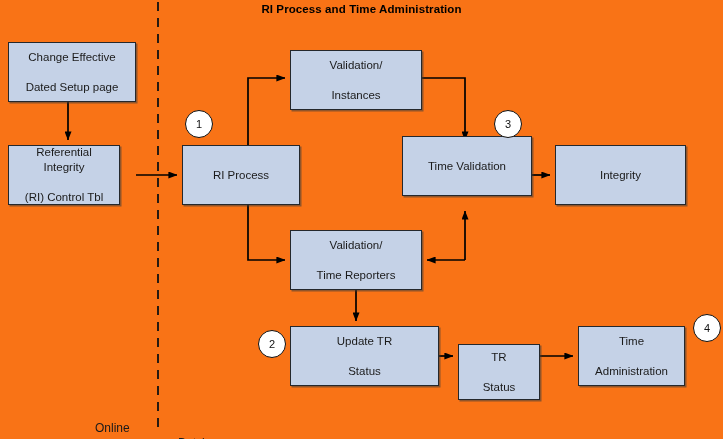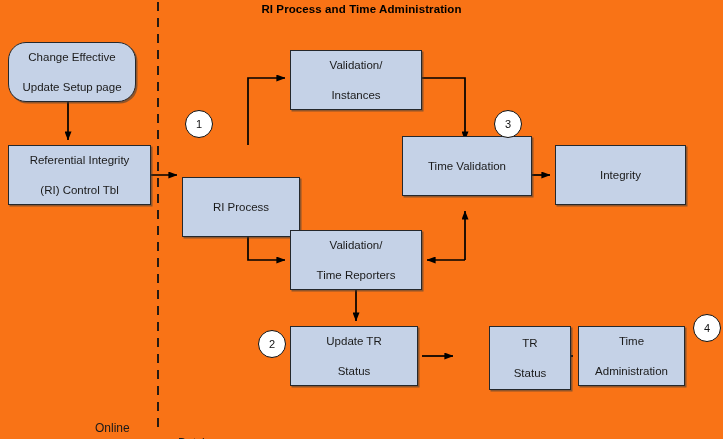--- a/index.html
+++ b/index.html
@@ -104,31 +104,31 @@
 
     <path d="M 465 260 L 427 260" stroke="#000000" stroke-width="1.7" fill="none" marker-end="url(#arrowhead)"></path>
 
     <path d="M 356 290 L 356 321" stroke="#000000" stroke-width="1.7" fill="none" marker-end="url(#arrowhead)"></path>
 
     <path d="M 422 356 L 453 356" stroke="#000000" stroke-width="1.7" fill="none" marker-end="url(#arrowhead)"></path>
 
     <path d="M 540 356 L 573 356" stroke="#000000" stroke-width="1.7" fill="none" marker-end="url(#arrowhead)"></path>
   </svg>
 
-  <div class="node" style="left:8px; top:42px; width:128px; height:60px;border-radius:18px;">
+  <div class="node" style="left:8px; top:42px; width:128px; height:60px;">
     <span><span>Change Effective</span><br>
-          <span>Update Setup page</span></span>
+          <span>Dated Setup page</span></span>
   </div>
 
-  <div class="node" style="left:8px; top:145px; width:143px; height:60px;">
+  <div class="node" style="left:8px; top:145px; width:112px; height:60px;">
     <span><span>Referential Integrity</span><br>
           <span>(RI) Control Tbl</span></span>
   </div>
 
-  <div class="node" style="left:182px; top:145px; width:118px; height:60px;margin-top:32px;">
+  <div class="node" style="left:182px; top:145px; width:118px; height:60px;">
     <span>
         <span>RI Process</span>
       </span>
   </div>
 
   <div class="node" style="left:290px; top:50px; width:132px; height:60px;">
     <span><span>Validation/</span><br>
           <span>Instances</span></span>
   </div>
 
@@ -142,26 +142,26 @@
         <span>Time Validation</span>
       </span>
   </div>
 
   <div class="node" style="left:555px; top:145px; width:131px; height:60px;">
     <span>
         <span>Integrity</span>
       </span>
   </div>
 
-  <div class="node" style="left:290px; top:326px; width:128px; height:60px;">
+  <div class="node" style="left:290px; top:326px; width:149px; height:60px;">
     <span><span>Update TR</span><br>
           <span>Status</span></span>
   </div>
 
-  <div class="node" style="left:458px; top:326px; width:82px; height:64px;margin-left:31px;">
+  <div class="node" style="left:458px; top:344px; width:82px; height:56px;">
     <span><span>TR</span><br>
           <span>Status</span></span>
   </div>
 
   <div class="node" style="left:578px; top:326px; width:107px; height:60px;">
     <span><span>Time</span><br>
           <span>Administration</span></span>
   </div>
 
   <div class="marker" style="left:185px; top:110px;">

